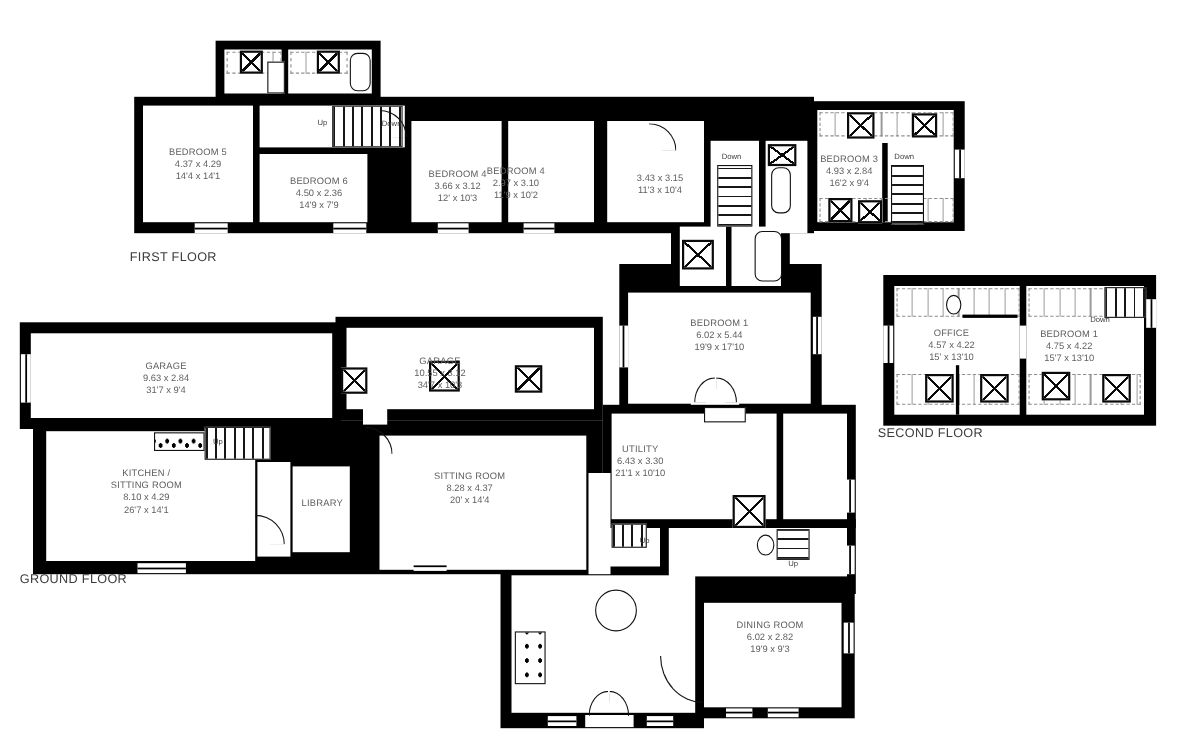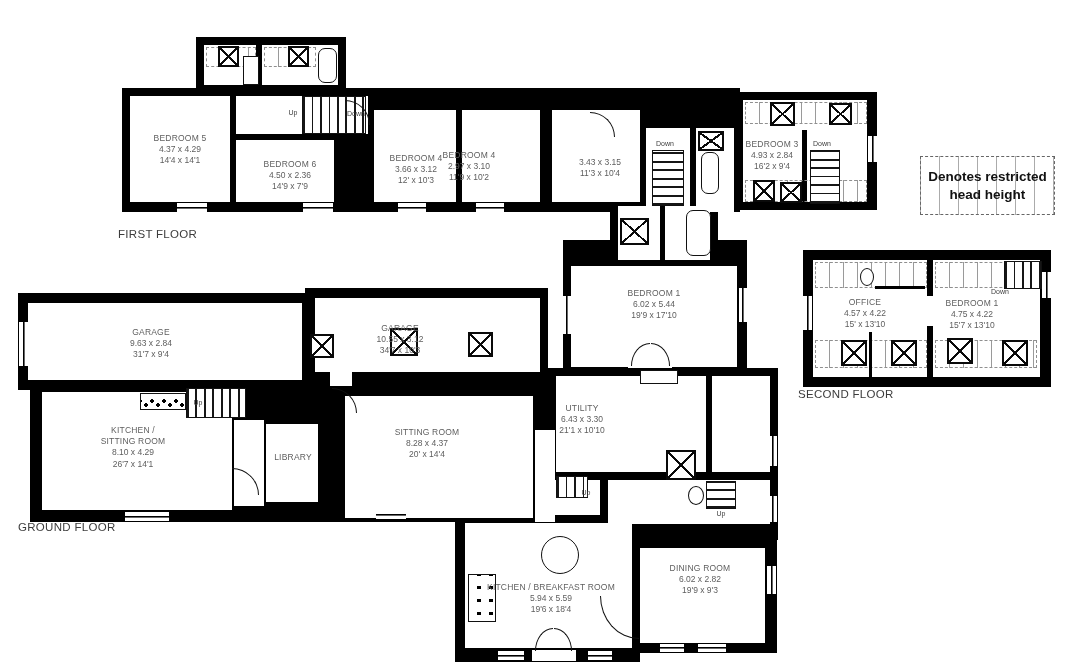--- a/index.html
+++ b/index.html
@@ -138,26 +138,20 @@
     <div>16'2 x 9'4</div>
   </div>
   <div class="rl" style="left:654px;top:305px">
     <div class="nm">BEDROOM 1</div>
     <div>6.02 x 5.44</div>
     <div>19'9 x 17'10</div>
   </div>
 
   <div class="flabel" style="left:118px;top:228px">FIRST FLOOR</div>
 
-  <div class="legend" style="left:920px;top:156px;width:133px;height:57px">
-    <div>
-      <div>Denotes restricted</div>
-      <div>head height</div>
-    </div>
-  </div>
 
   <div class="blk" style="left:803px;top:250px;width:248px;height:137px"></div>
   <div class="rm" style="left:813px;top:260px;width:114px;height:117px"></div>
   <div class="rm" style="left:933px;top:260px;width:107px;height:117px"></div>
   <div class="rm" style="left:927px;top:296px;width:6px;height:30px"></div>
 
   <div class="rz" style="left:815px;top:262px;width:110px;height:24px"></div>
   <div class="rz" style="left:815px;top:340px;width:110px;height:26px"></div>
   <div class="rz" style="left:935px;top:262px;width:100px;height:24px"></div>
   <div class="rz" style="left:935px;top:340px;width:100px;height:26px"></div>
@@ -270,25 +264,20 @@
   <div class="rl" style="left:427px;top:444px">
     <div class="nm">SITTING ROOM</div>
     <div>8.28 x 4.37</div>
     <div>20' x 14'4</div>
   </div>
   <div class="rl" style="left:582px;top:420px">
     <div class="nm">UTILITY</div>
     <div>6.43 x 3.30</div>
     <div>21'1 x 10'10</div>
   </div>
-  <div class="rl" style="left:551px;top:599px">
-    <div class="nm">KITCHEN / BREAKFAST ROOM</div>
-    <div>5.94 x 5.59</div>
-    <div>19'6 x 18'4</div>
-  </div>
   <div class="rl" style="left:700px;top:580px">
     <div class="nm">DINING ROOM</div>
     <div>6.02 x 2.82</div>
     <div>19'9 x 9'3</div>
   </div>
 
   <div class="flabel" style="left:18px;top:521px">GROUND FLOOR</div>
 
 </div>
 

